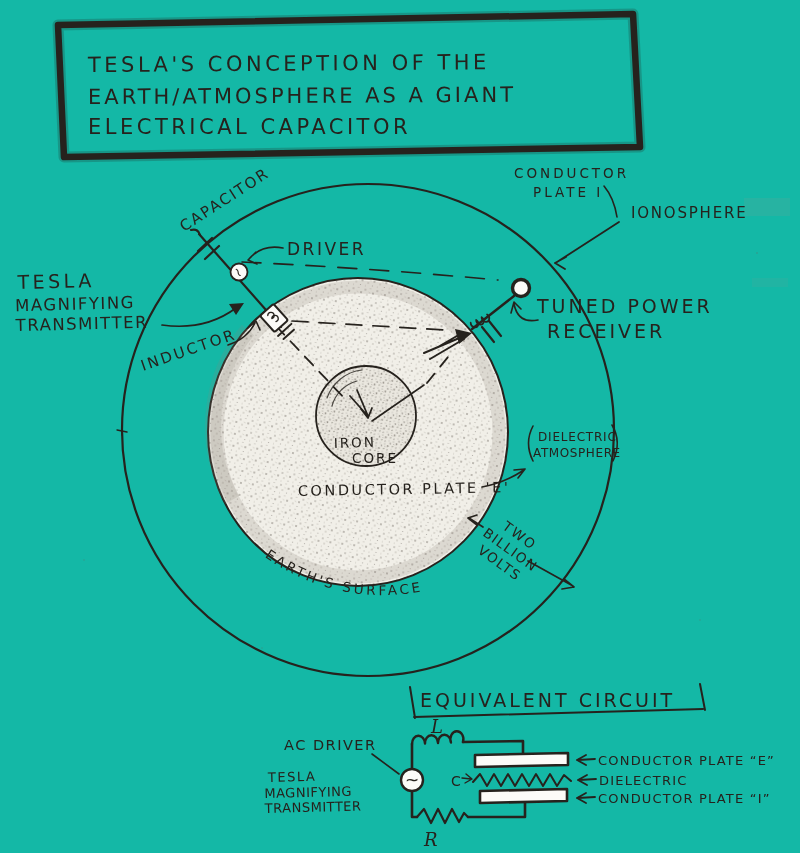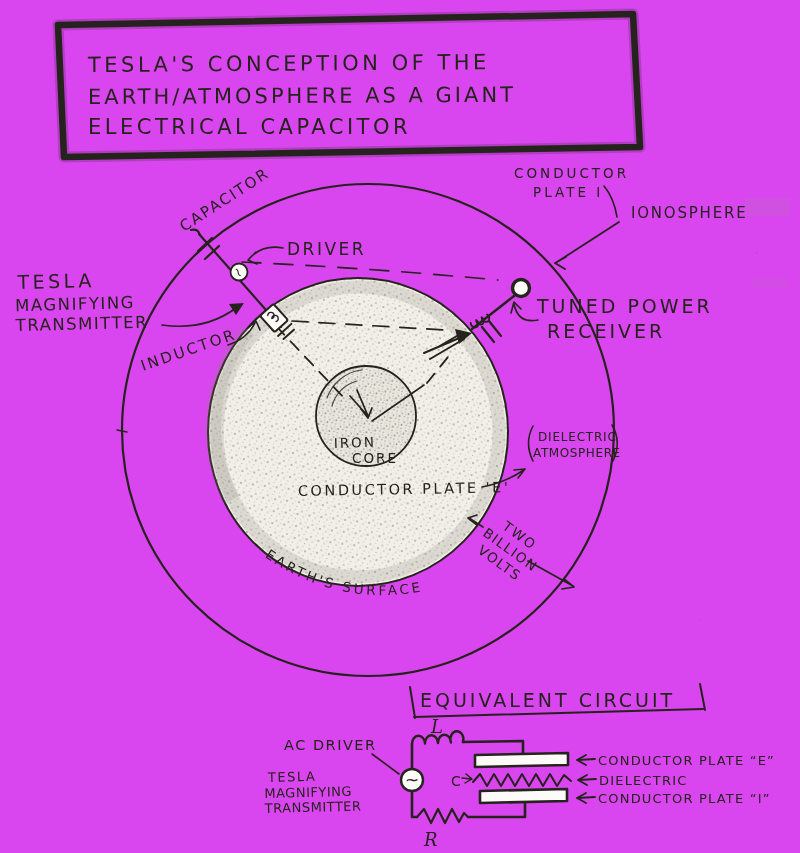--- a/index.html
+++ b/index.html
@@ -1,16 +1,16 @@
 <!DOCTYPE html>
 <html><head>
 <meta charset="utf-8">
 <style>
   html,body{margin:0;padding:0;background:#e8e8e8;}
-  .stage{position:relative;width:800px;height:853px;background:#d946ef;overflow:hidden;}
+  .stage{position:relative;width:800px;height:853px;background:#14b8a6;overflow:hidden;}
   svg{position:absolute;inset:0;display:block;}
   .t{font-family:"DejaVu Sans","Liberation Sans",sans-serif;fill:#26221d;}
   .ser{font-family:"DejaVu Serif","Liberation Serif",serif;font-style:italic;fill:#26221d;}
   .ink{stroke:#26221d;fill:none;stroke-linecap:round;stroke-linejoin:round;}
 </style>
 </head>
 <body>
 
 <div class="stage">
 <svg width="800" height="853" viewBox="0 0 800 853">

